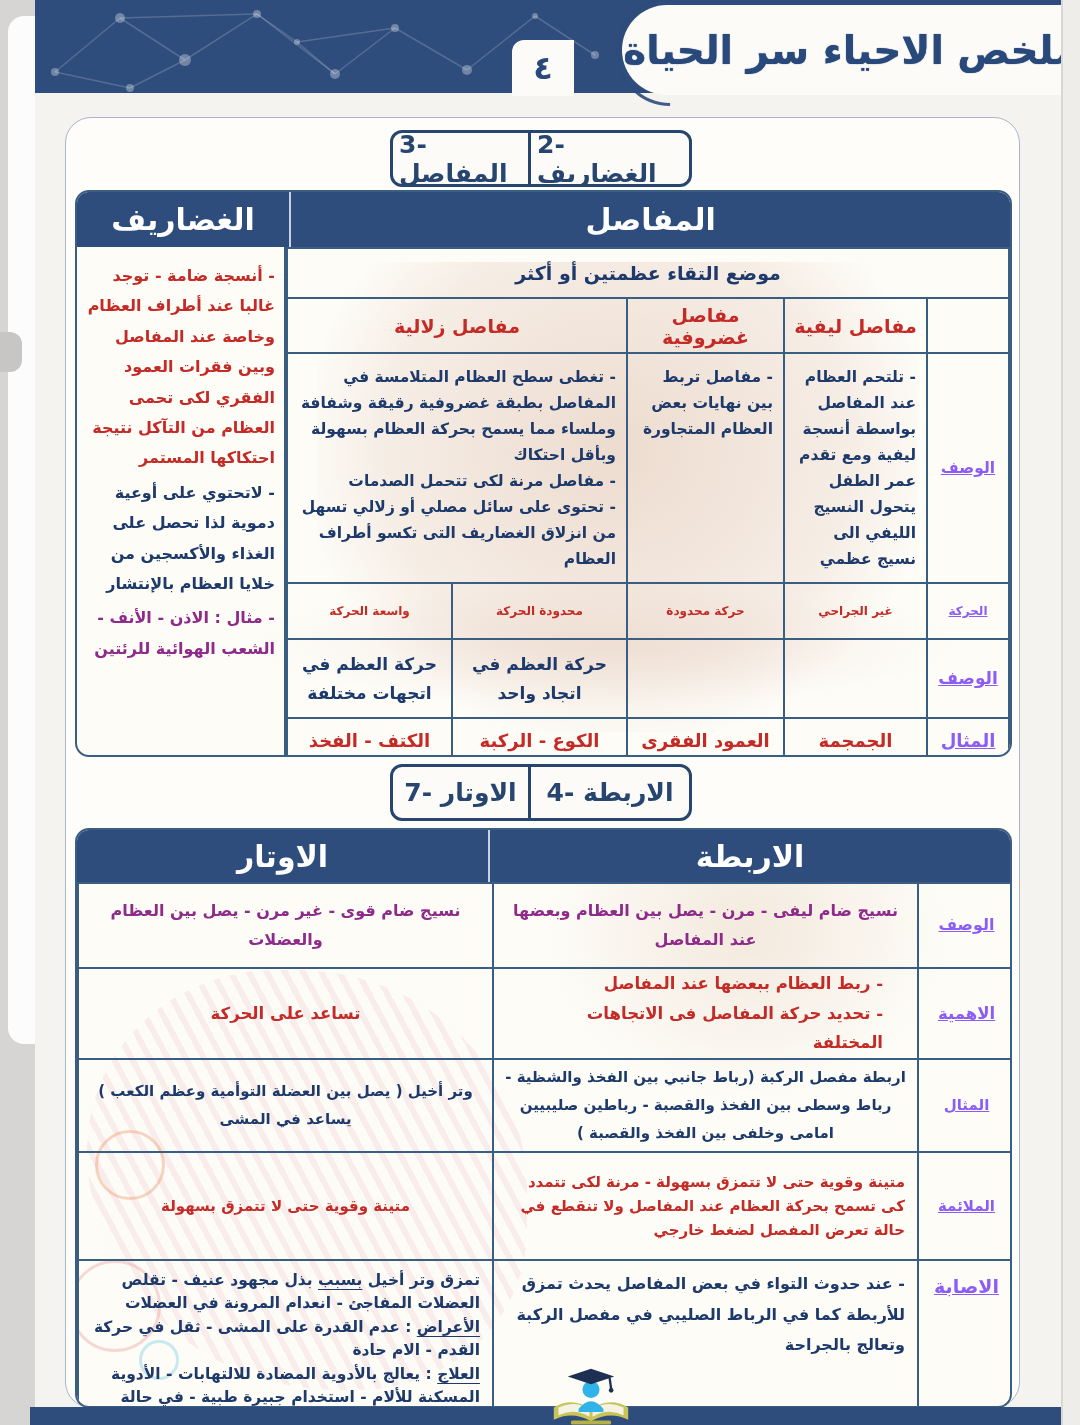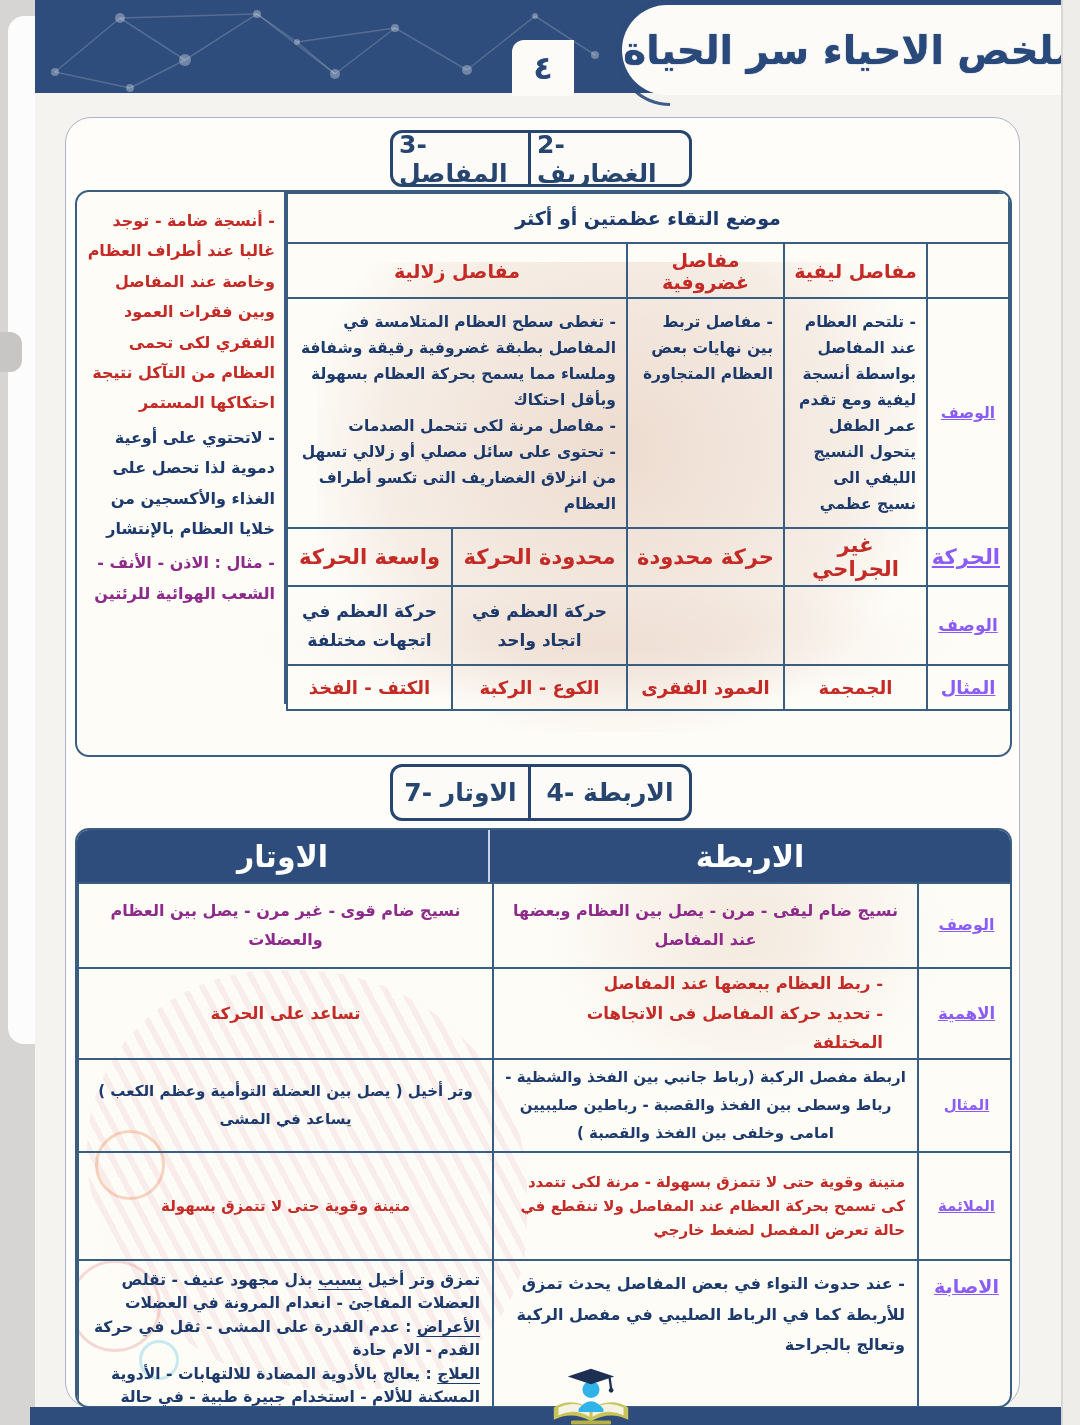--- a/index.html
+++ b/index.html
@@ -77,21 +77,21 @@
     width:215px; border-right:2px solid #3a5e82; padding:14px 9px 8px;
     font-size:16px; line-height:1.9; text-align:right; direction:rtl;
   }
   .cart-cell p { margin:0 0 4px; }
   .jt { width:722px; }
   .jt .c-lbl{width:82px}.jt .c-fib{width:143px}.jt .c-car{width:157px}.jt .c-syn1{width:175px}.jt .c-syn2{width:165px}
   .jt .r-loc td { height:50px; font-size:19px; }
   .jt .r-heads td { height:55px; font-size:19px; }
   .jt .r-desc td { height:227px; vertical-align:top; font-size:15.5px; line-height:1.68; text-align:right; direction:rtl; padding:10px 10px; }
   .jt .r-desc p { margin:0; }
-  .jt .r-move td { height:44px; font-size:21px; }
+  .jt .r-move td { height:56px; font-size:12px; }
   .jt .r-dir td { height:79px; font-size:17px; line-height:1.7; }
   .jt .r-ex td { height:45px; font-size:18px; }
 
   
   .tbl2 .t-head { height:52px; }
   .tbl2 .hcell.ten { width:415px; border-right:2px solid #c9d2e2; }
   .tbl2 .hcell.lig { width:522px; }
   .lt { width:937px; }
   .lt .c-lbl2{width:97px}.lt .c-lig{width:425px}.lt .c-ten{width:415px}
   .lt .r-desc2 td { height:85px; font-size:16px; line-height:1.8; }
@@ -183,20 +183,24 @@
 
 <div class="pill pill1">
   <div class="pill-seg first">2- الغضاريف</div>
   <div class="pill-div"></div>
   <div class="pill-seg second">3- المفاصل</div>
 </div>
 
 <div class="tblwrap tbl1">
   <div class="face-bg"></div>
   <div class="face-bg2"></div>
+  <div class="t-head">
+    <div class="hcell cart">الغضاريف</div>
+    <div class="hcell joints">المفاصل</div>
+  </div>
   <div class="t-body">
     <div class="cart-cell">
       <p class="red-t">- أنسجة ضامة - توجد غالبا عند أطراف العظام وخاصة عند المفاصل وبين فقرات العمود الفقري لكى تحمى العظام من التآكل نتيجة احتكاكها المستمر</p>
       <p class="navy-t">- لاتحتوي على أوعية دموية لذا تحصل على الغذاء والأكسجين من خلايا العظام بالإنتشار</p>
       <p class="purple-t">- مثال : الاذن - الأنف - الشعب الهوائية للرئتين</p>
     </div>
     <table class="jt" dir="rtl">
       <colgroup>
           <col class="c-lbl">
           <col class="c-fib">

